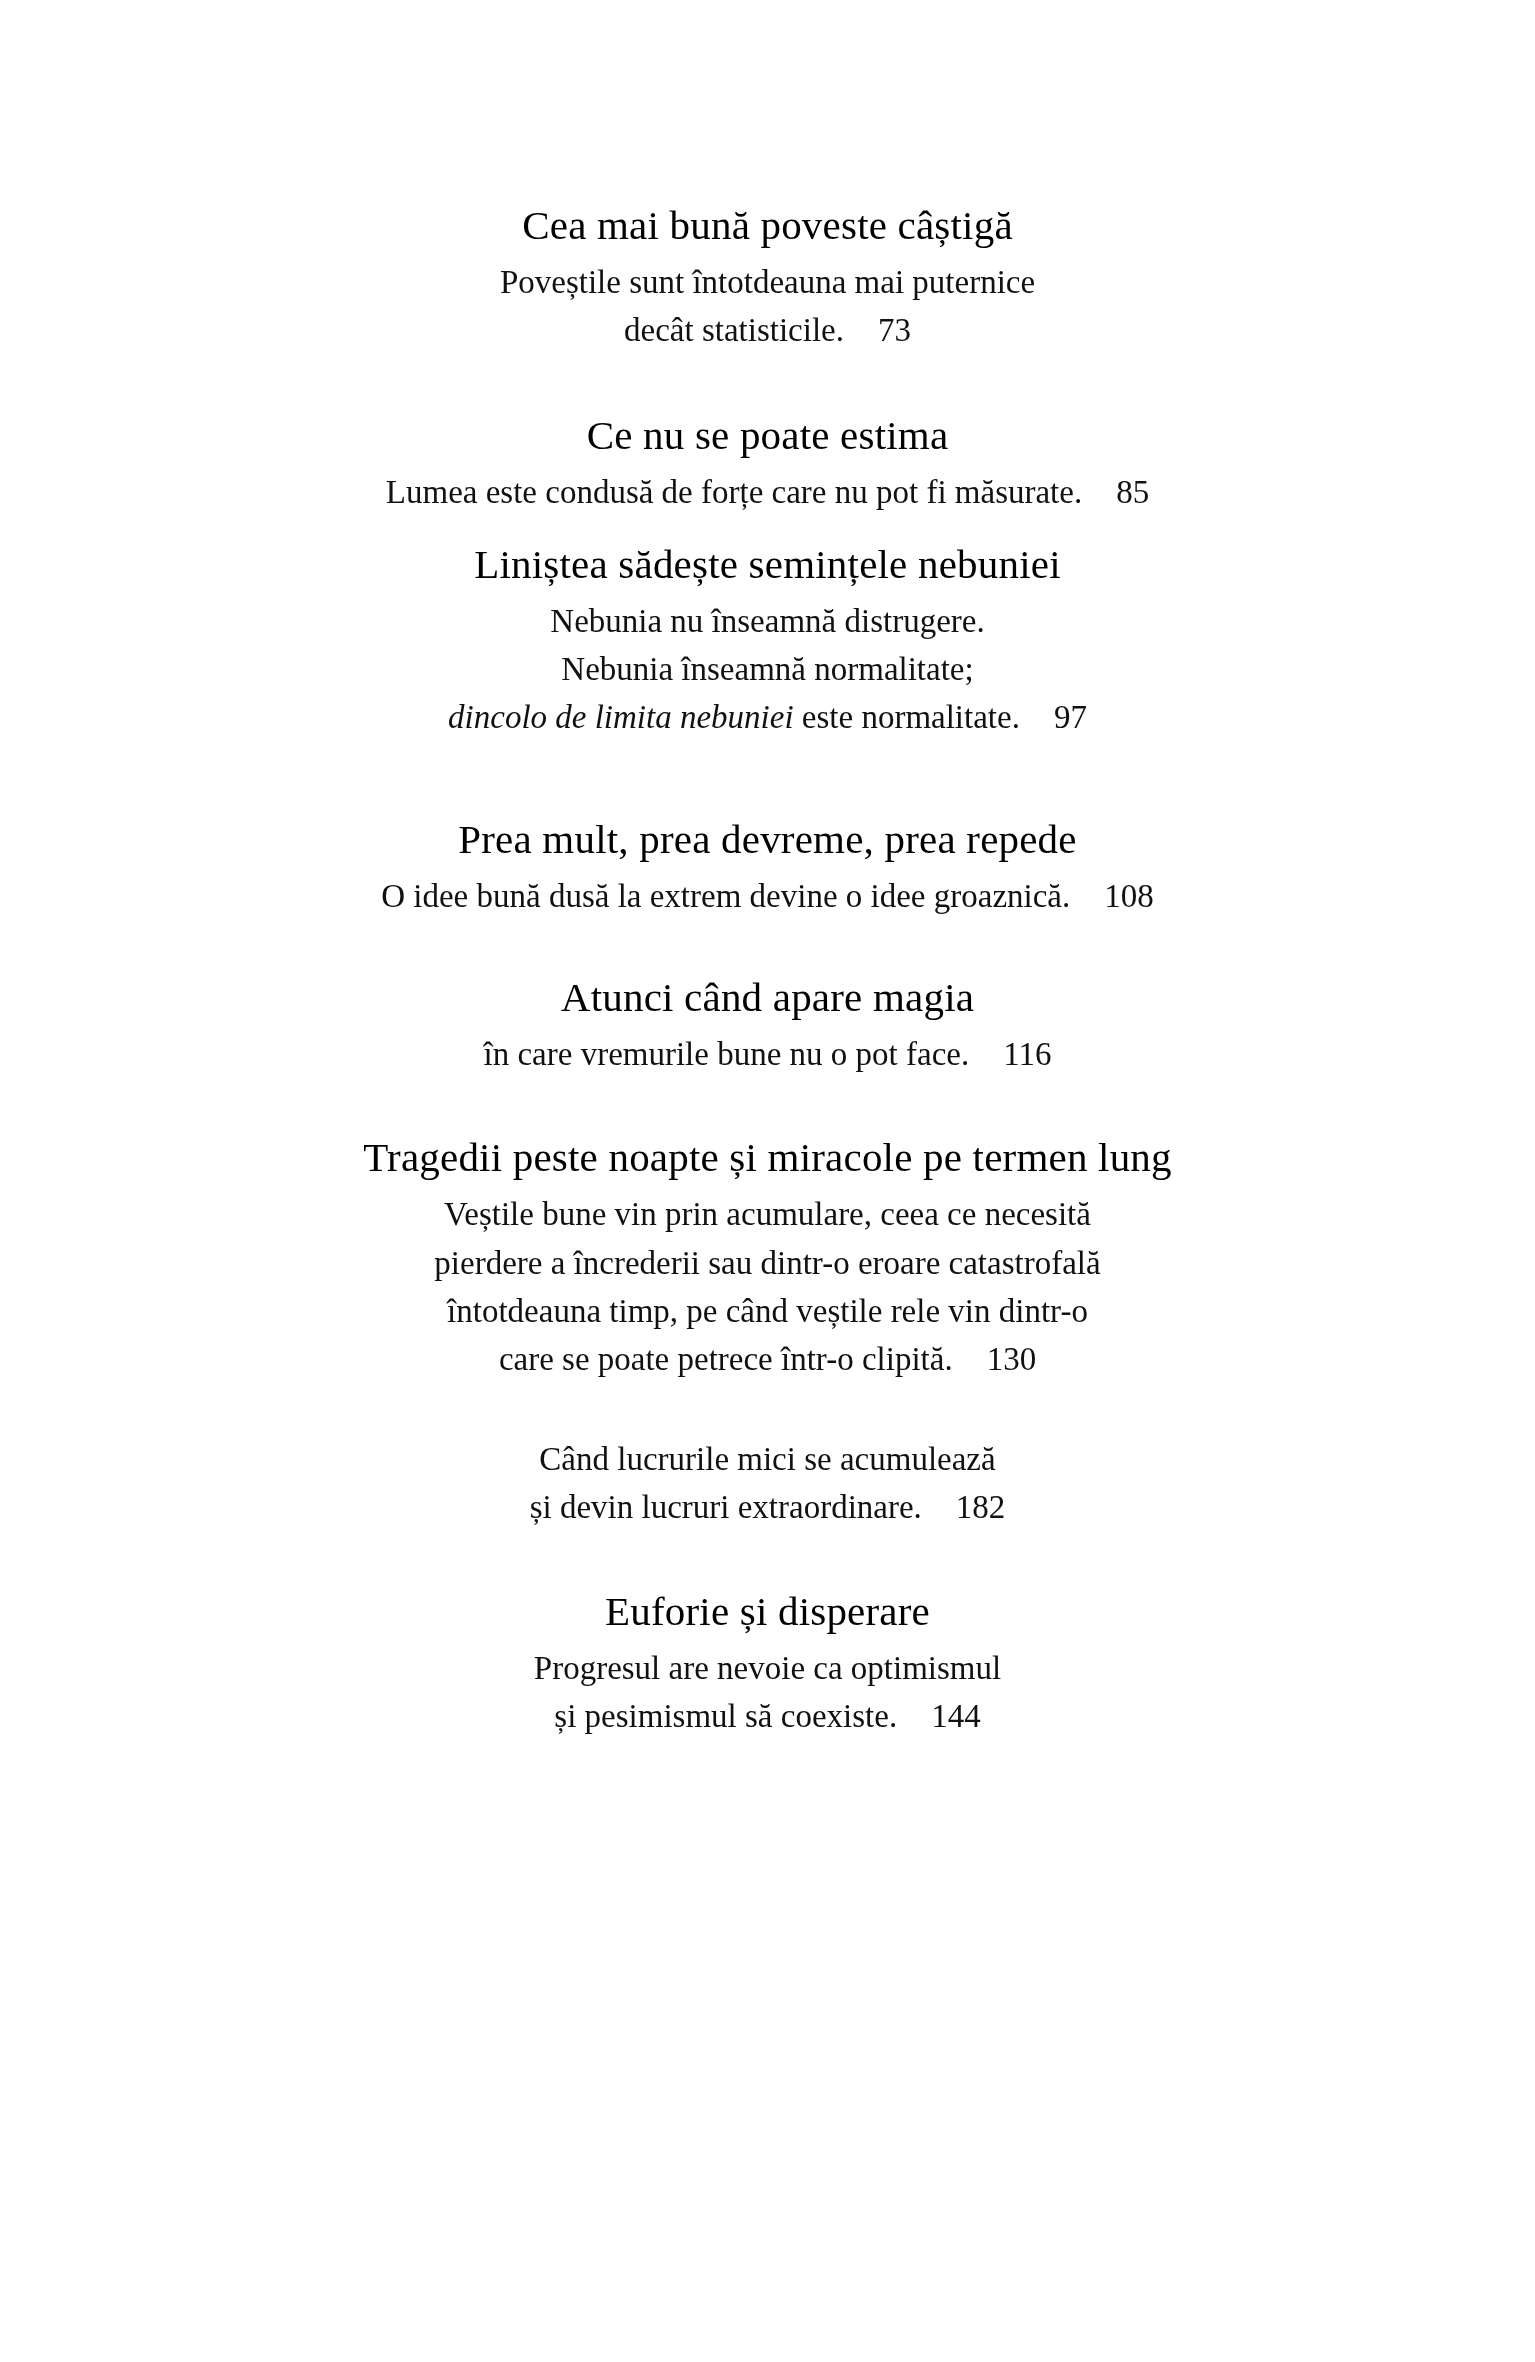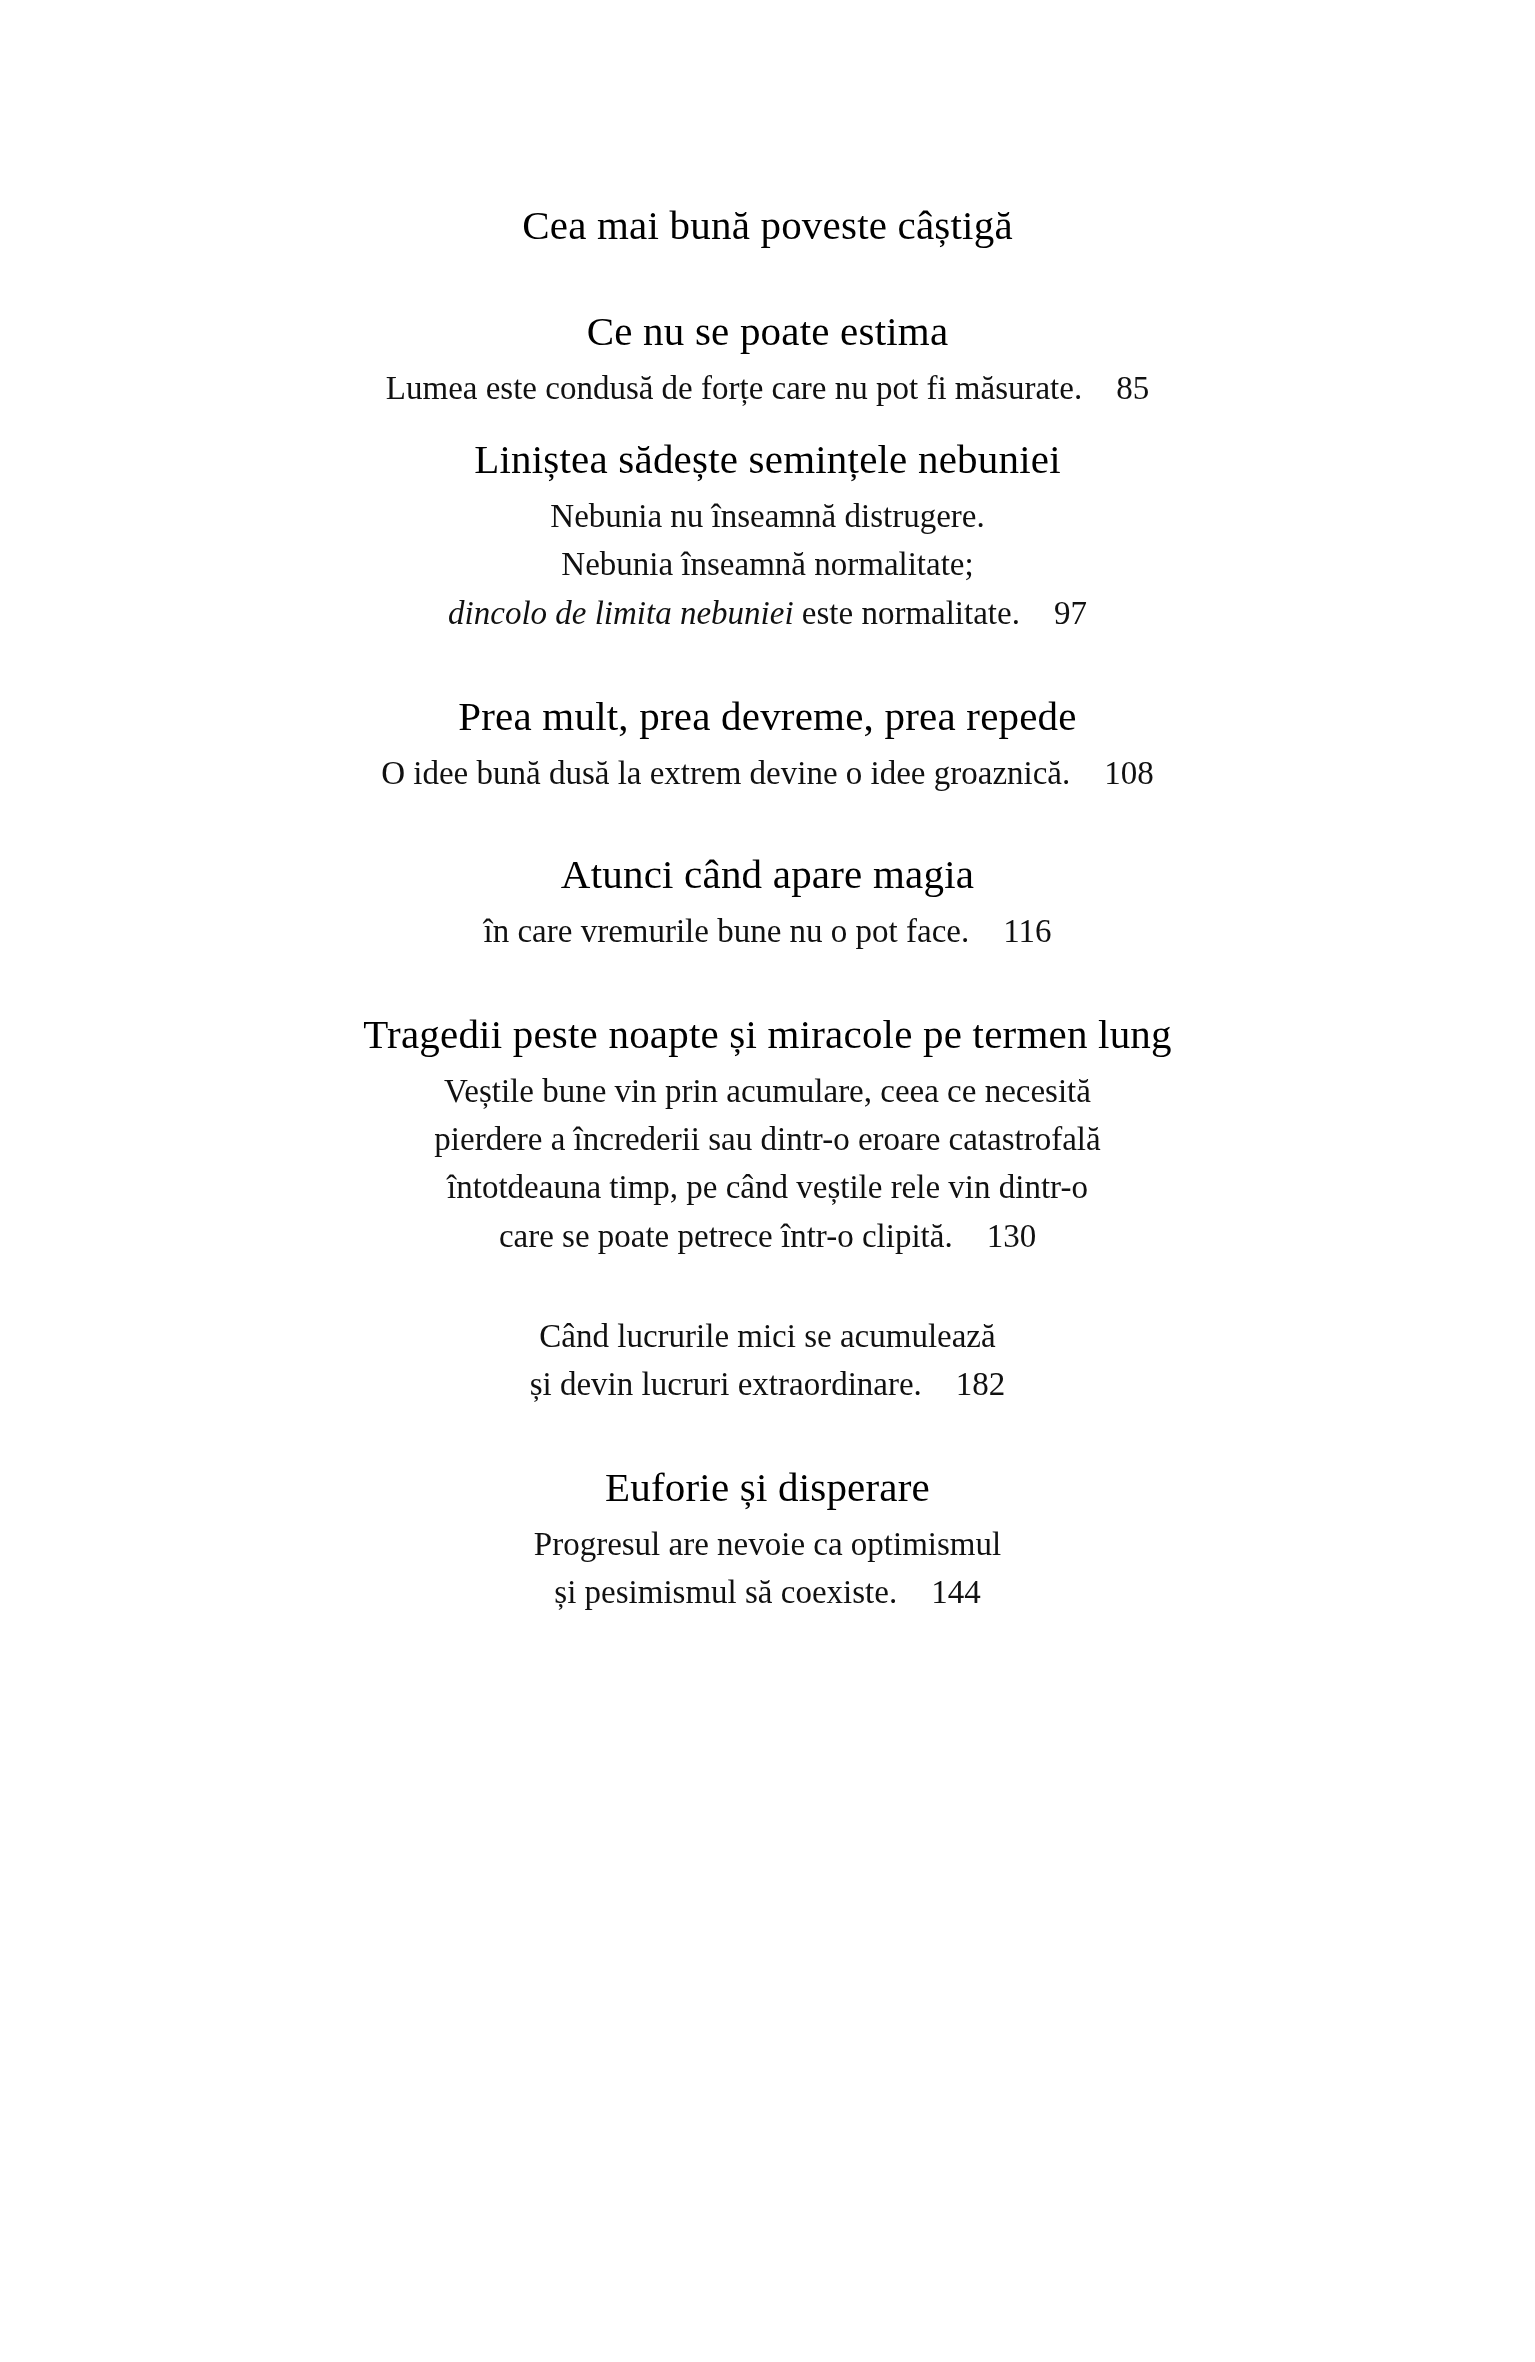--- a/index.html
+++ b/index.html
@@ -52,35 +52,39 @@
     font-style: italic;
   }
   .pageno {
     display: inline-block;
     margin-left: 34px;
     font-variant-numeric: lining-nums;
   }
   
   .e0 { margin-bottom: 56px; }
   .e1 { margin-bottom: 22px; }
-  .e2 { margin-bottom: 54px; }
+  .e2 { margin-bottom: 73px; }
   .e3 { margin-bottom: 52px; }
   .e4 { margin-bottom: 54px; }
   .e5 { margin-bottom: 52px; }
   .e6 { margin-bottom: 54px; }
   .e7 { margin-bottom: 52px; }
 </style>
 </head>
 <body>
 
 <div class="page">
   <div class="toc">
 
     <div class="entry e0">
       <div class="entry-title">Cea mai bună poveste câștigă</div>
+      <div class="entry-desc">
+        <div>Poveștile sunt întotdeauna mai puternice</div>
+        <div><span>decât statisticile.</span><span class="pageno">73</span></div>
+      </div>
     </div>
 
     <div class="entry e1">
       <div class="entry-title">Ce nu se poate estima</div>
       <div class="entry-desc">
         <div><span>Lumea este condusă de forțe care nu pot fi măsurate.</span><span class="pageno">85</span></div>
       </div>
     </div>
 
     <div class="entry e2">

